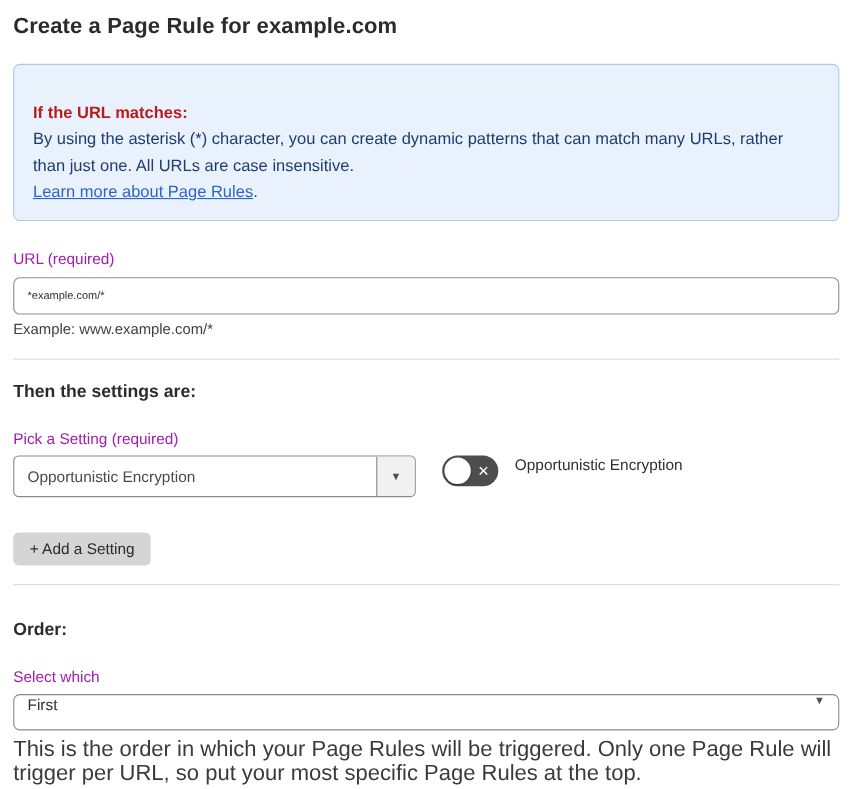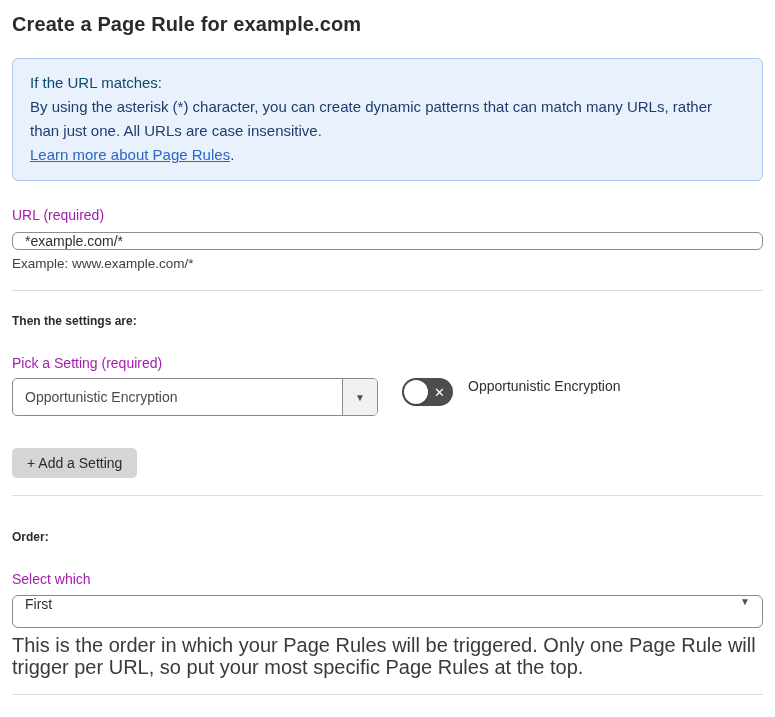--- a/index.html
+++ b/index.html
@@ -29,65 +29,66 @@
     margin-top: 22px;
     background: #e9f2fc;
     border: 1px solid #a9c9ee;
     border-radius: 6px;
     padding: 12px 17px 13px 17px;
     color: #1e3c6e;
     font-size: 15px;
     line-height: 24px;
   }
   .info-box .info-heading {
-    font-weight: 400;
-    color: #0c4a6e;
+    font-weight: 700;
+    color: #b91c1c;
+    margin-top: 20px;
   }
   .info-box .info-body { max-width: 730px; }
   .info-box a.info-link {
     color: #2c64c8;
     text-decoration: underline;
     cursor: pointer;
   }
   
   .field-label {
     font-size: 14px;
     line-height: 16px;
     color: #a21caf;
   }
   .url-label { margin-top: 26px; }
   .text-input {
     margin-top: 9px;
     width: 100%;
-    height: 18px;
+    height: 34px;
     border: 1px solid #8d8d8d;
     border-radius: 6px;
     padding: 0 12px;
-    font-size: 14px;
+    font-size: 10px;
     color: #2f2f2f;
     font-family: "Liberation Sans", "DejaVu Sans", sans-serif;
     background: #fff;
     outline: none;
   }
   .field-hint {
     margin-top: 6px;
     font-size: 13.5px;
     line-height: 16px;
     color: #404040;
   }
   hr.divider {
     border: none;
     border-top: 1px solid #dcdcdc;
     height: 0;
   }
   .divider-1 { margin-top: 18px; }
   .divider-2 { margin-top: 17px; }
   .divider-3 { margin-top: 16px; }
   .section-heading {
-    font-size: 12px;
+    font-size: 16px;
     line-height: 20px;
     font-weight: 700;
     color: #2b2b2b;
   }
   .settings-heading { margin-top: 20px; }
   .picker-label { margin-top: 24px; }
   
   .setting-row {
     margin-top: 7px;
     display: flex;

